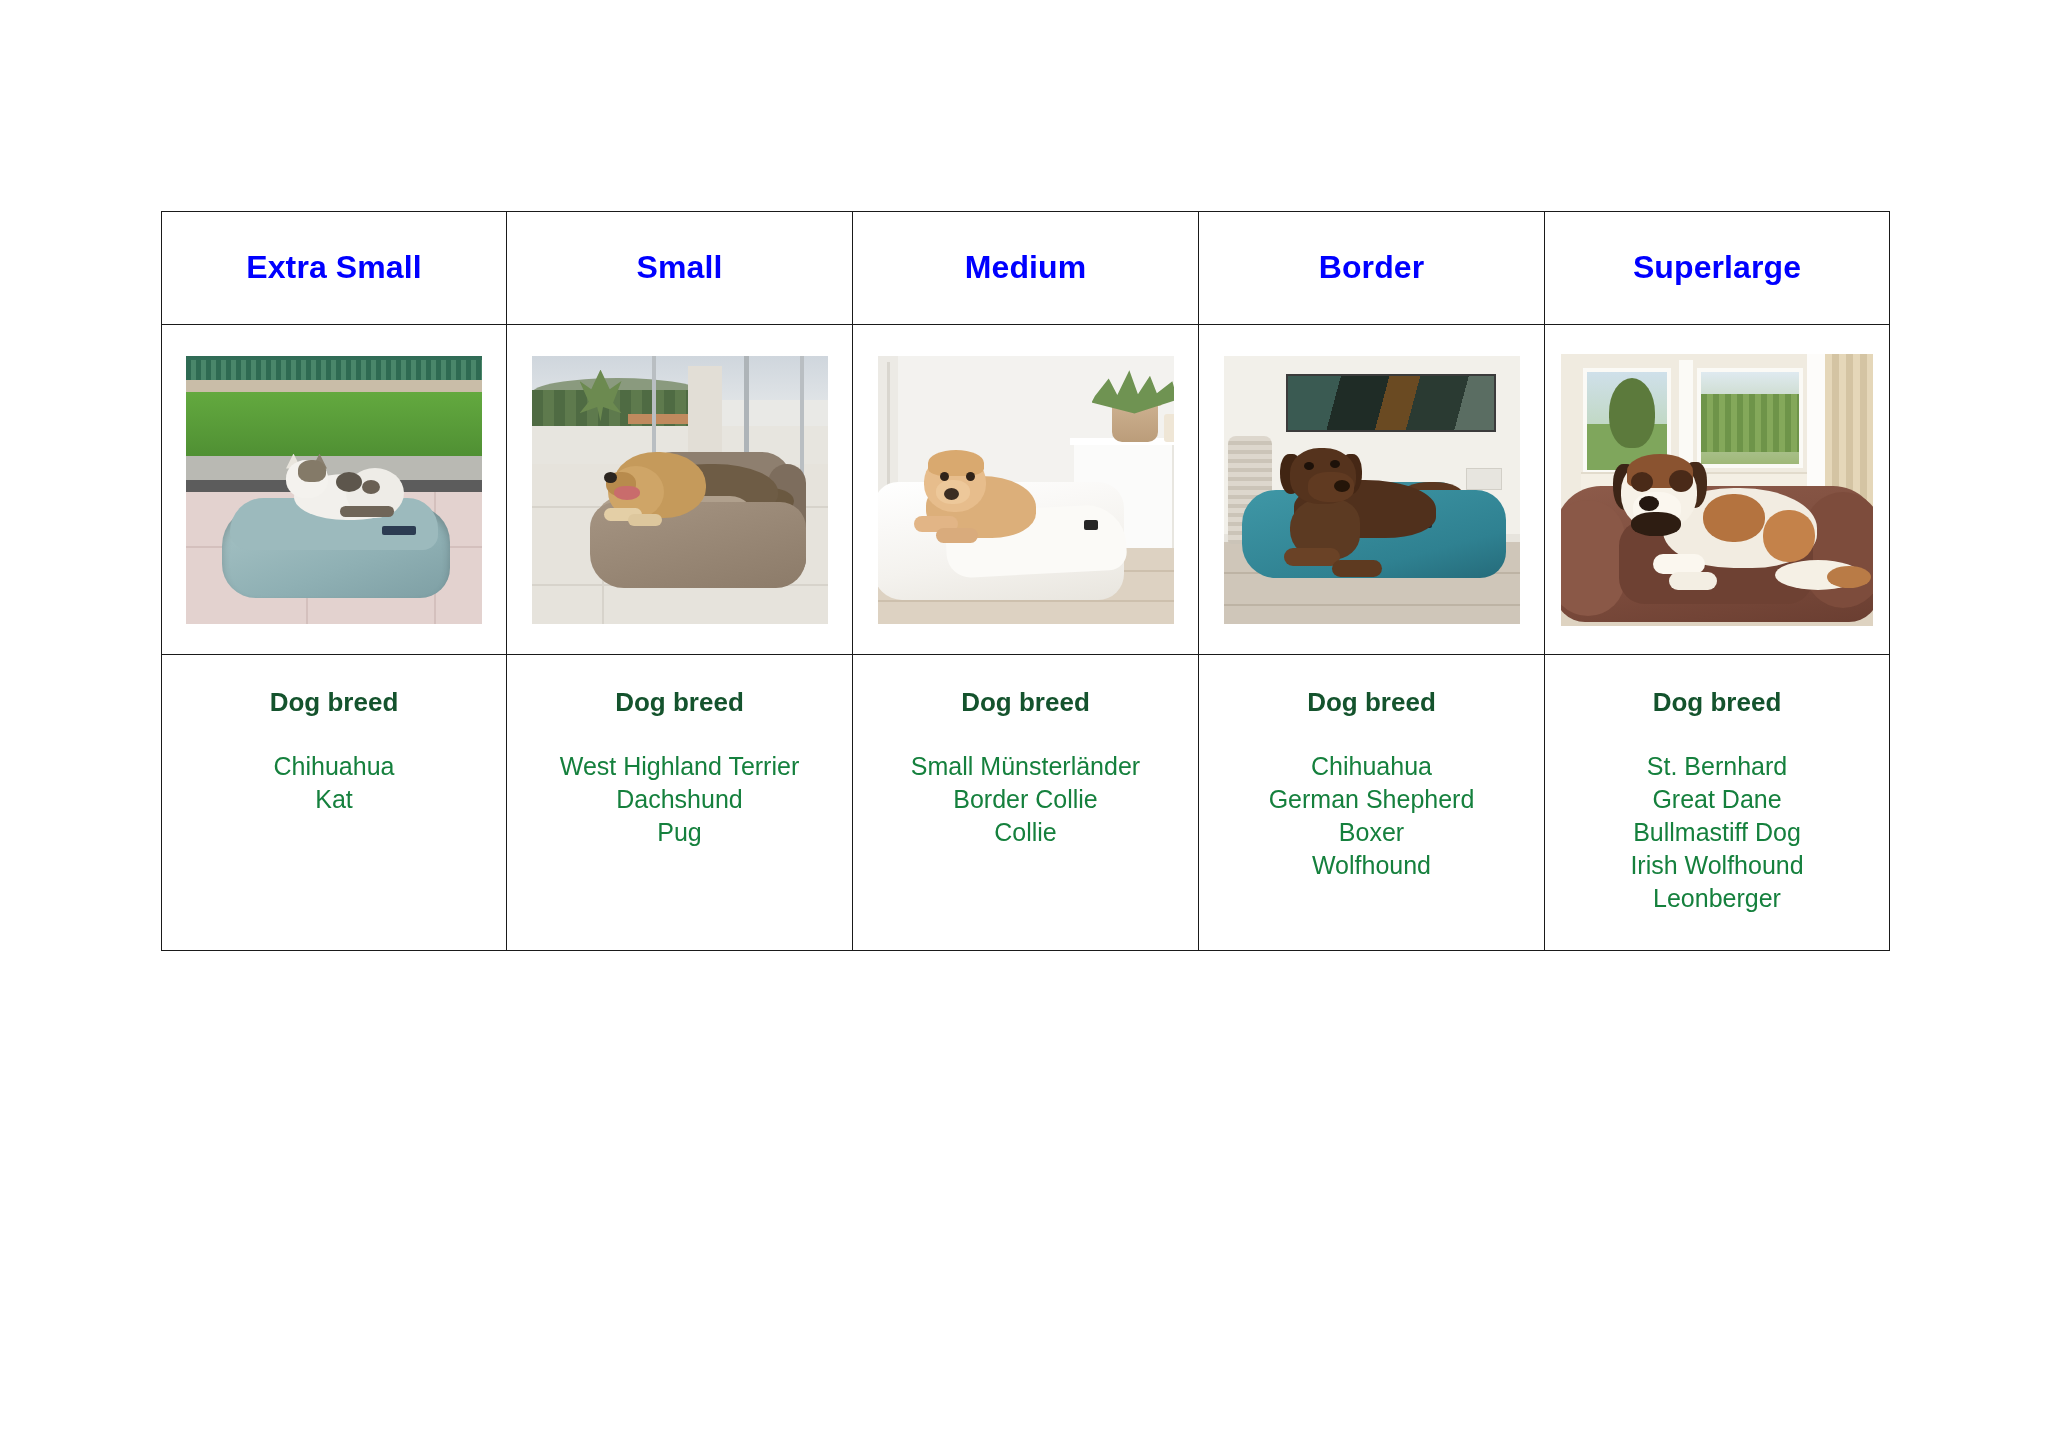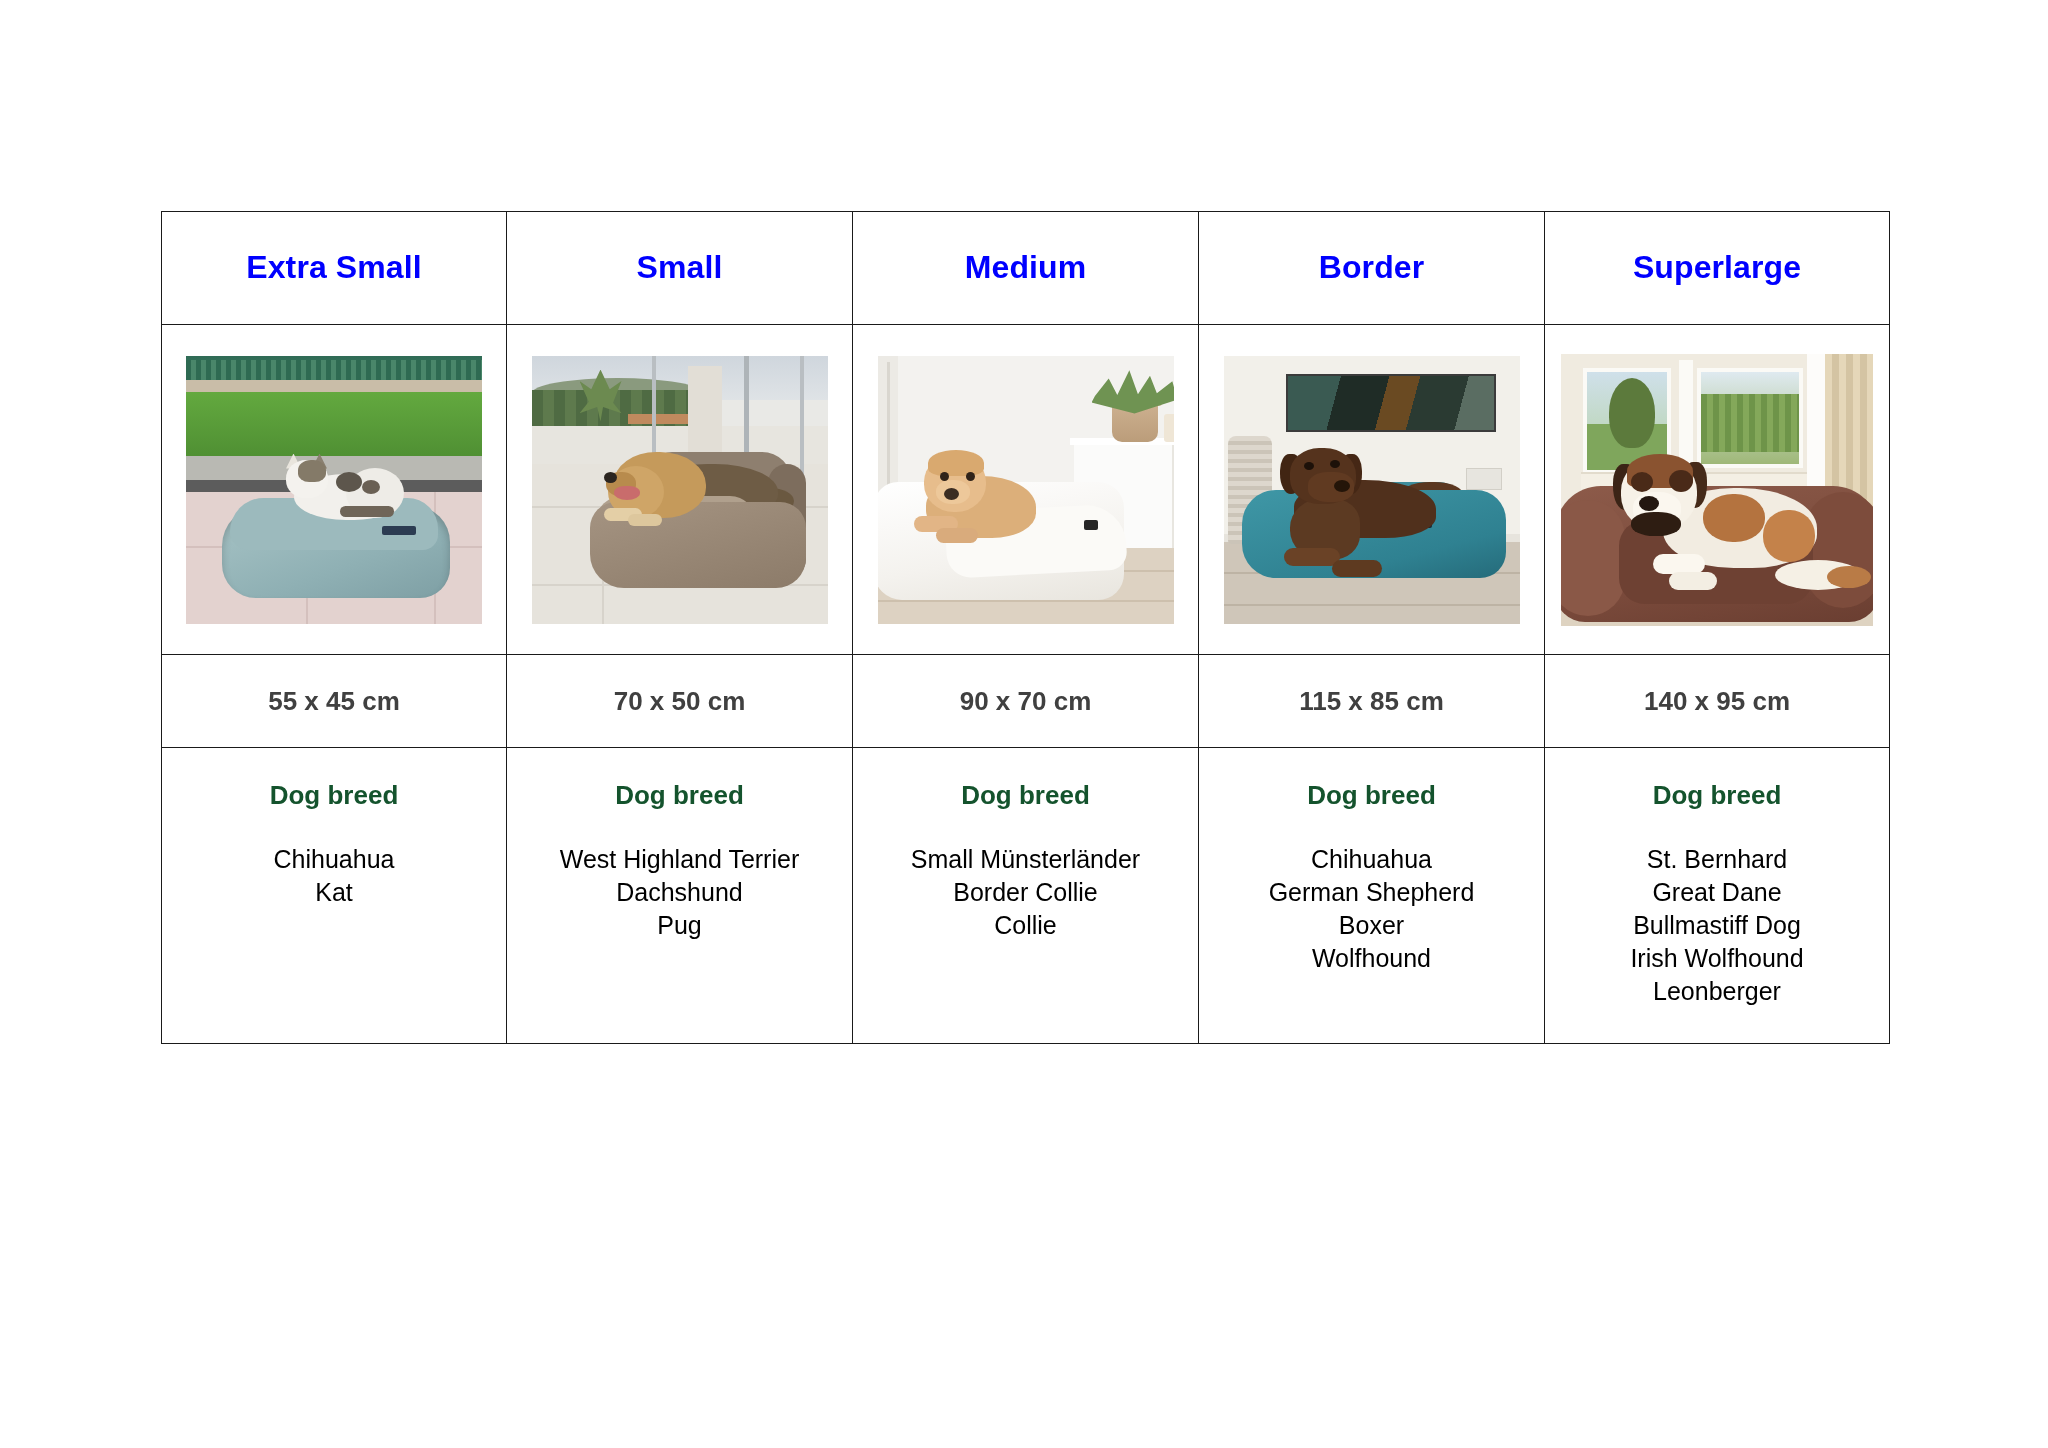--- a/index.html
+++ b/index.html
@@ -65,21 +65,21 @@
   .breed-title {
     color: #14532d;
     font-weight: bold;
     font-size: 26px;
     margin-bottom: 32px;
   }
   .breed-list {
     list-style: none;
   }
   .breed-list li {
-    color: #000000;
+    color: #15803d;
     font-size: 25px;
     line-height: 33px;
     font-weight: normal;
   }
 
   
   .photo {
     position: relative;
     width: 296px;
     height: 268px;
@@ -435,37 +435,20 @@
             <div class="layer x-mask"></div>
             <div class="layer x-eyepat1"></div>
             <div class="layer x-eyepat2"></div>
             <div class="layer x-snout"></div>
             <div class="layer x-nose"></div>
             <div class="layer x-jowl"></div>
           </div>
         </td>
       </tr>
 
-      <tr class="row-dims">
-        <td>
-          <div class="dim-text">55 x 45 cm</div>
-        </td>
-        <td>
-          <div class="dim-text">70 x 50 cm</div>
-        </td>
-        <td>
-          <div class="dim-text">90 x 70 cm</div>
-        </td>
-        <td>
-          <div class="dim-text">115 x 85 cm</div>
-        </td>
-        <td>
-          <div class="dim-text">140 x 95 cm</div>
-        </td>
-      </tr>
 
       <tr class="row-breeds">
         <td>
           <div class="breed-title">Dog breed</div>
           <ul class="breed-list">
             <li>Chihuahua</li>
             <li>Kat</li>
           </ul>
         </td>
         <td>

